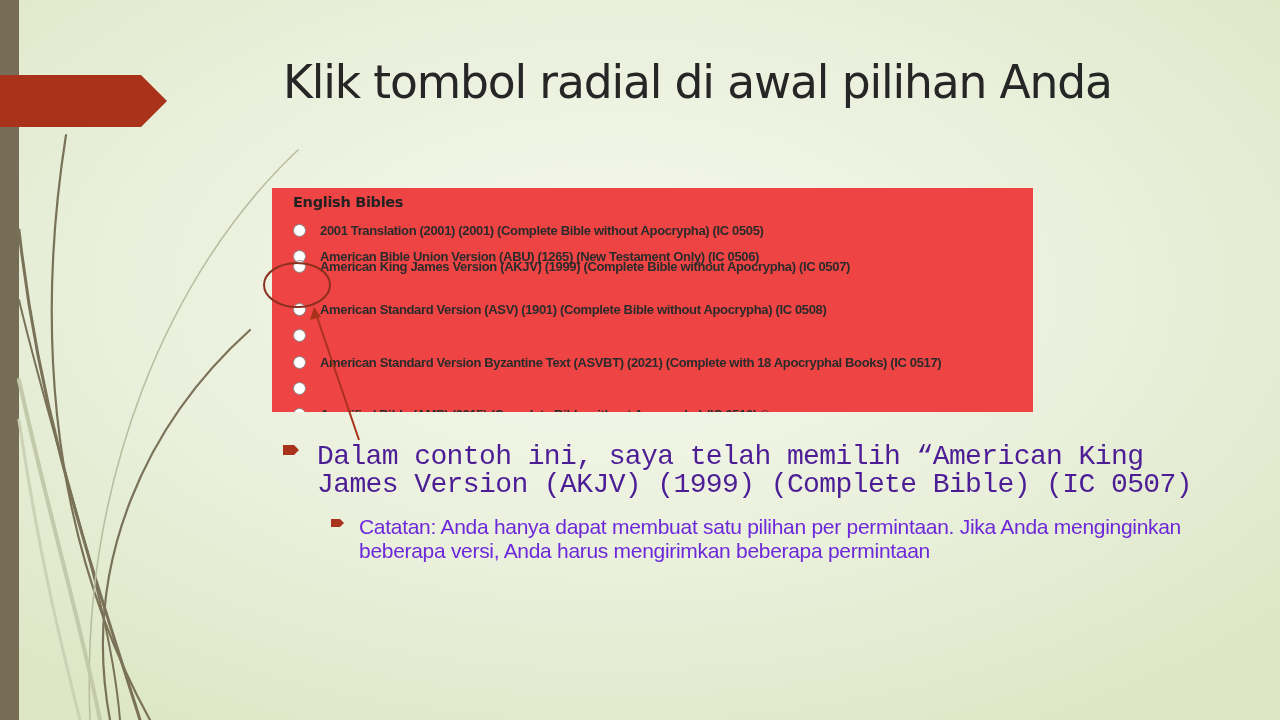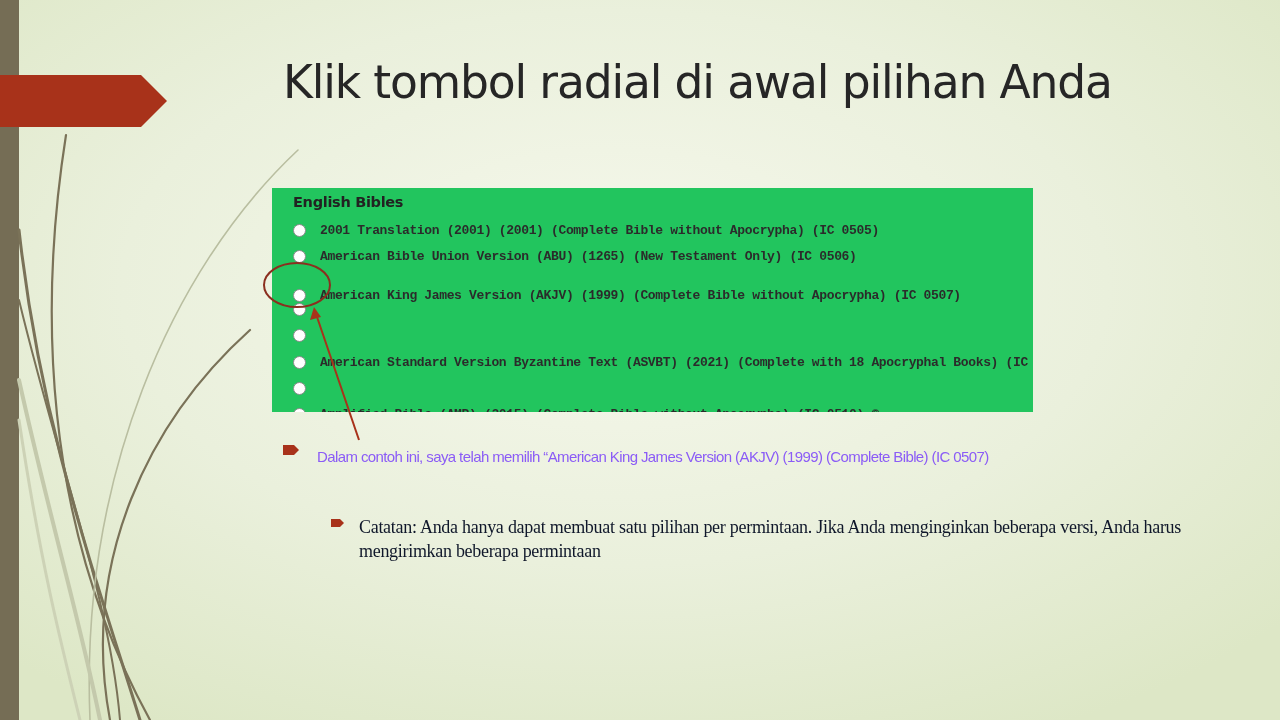--- a/index.html
+++ b/index.html
@@ -5,30 +5,30 @@
   html, body { margin:0; padding:0; }
   body { width:1280px; height:720px; overflow:hidden; position:relative;
     font-family:"Liberation Sans", sans-serif;
     background: radial-gradient(ellipse 70% 70% at 48% 40%, #f6f8ec 0%, #eaf0dc 55%, #dde7c6 100%);
   }
   .side-bar { position:absolute; left:0; top:0; width:19px; height:720px; background:#756d55; }
   .decor { position:absolute; left:0; top:0; width:1280px; height:720px; pointer-events:none; }
   .title-arrow { position:absolute; left:0; top:75px; }
   .slide-title { position:absolute; left:283px; top:54px; font-size:47px; color:#262626;
     font-family:"DejaVu Sans", sans-serif; font-weight:normal; letter-spacing:-1.2px; white-space:nowrap; transform:scaleX(0.97); transform-origin:left; }
-  .screenshot { position:absolute; left:272px; top:188px; width:761px; height:224px; background:#22c55e; overflow:hidden; }
+  .screenshot { position:absolute; left:272px; top:188px; width:761px; height:224px; background:#ef4444; overflow:hidden; }
   .panel-title { position:absolute; left:21px; top:6px; font-size:14.5px; font-weight:bold; color:#222; font-family:"DejaVu Sans", sans-serif; letter-spacing:-0.3px; }
   .option-row { position:absolute; left:21px; height:22px; display:flex; align-items:center; white-space:nowrap; }
   .radio { width:13px; height:13px; border:1.3px solid #8a8a8a; border-radius:50%; box-sizing:border-box; margin-right:14px; flex:0 0 auto; background:#fff; }
-  .opt-label { font-size:13px; font-weight:bold; color:#2b2b2b; font-family:Liberation Mono, monospace; letter-spacing:-0.35px; }
+  .opt-label { font-size:13px; font-weight:bold; color:#2b2b2b; font-family:Liberation Sans, sans-serif; letter-spacing:-0.35px; }
   .annotation { position:absolute; left:0; top:0; width:1280px; height:720px; pointer-events:none; }
   .bullet1 { position:absolute; left:283px; top:444px; }
-  .bullet-text-1 { position:absolute; left:317px; top:443px; width:880px; font-size:15px; line-height:28px; color:#8b5cf6; font-family:Liberation Sans, sans-serif; letter-spacing:-0.6px; }
+  .bullet-text-1 { position:absolute; left:317px; top:443px; width:880px; font-size:28px; line-height:28px; color:#4c1d95; font-family:Liberation Mono, monospace; letter-spacing:-0.6px; }
   .bullet2 { position:absolute; left:331px; top:518px; }
-  .bullet-text-2 { position:absolute; left:359px; top:515px; width:822px; font-size:18px; line-height:24px; color:#0f172a; font-family:Liberation Serif, serif; text-align:justify; letter-spacing:-0.3px; }
+  .bullet-text-2 { position:absolute; left:359px; top:515px; width:822px; font-size:21px; line-height:24px; color:#6d28d9; font-family:Liberation Sans, sans-serif; text-align:justify; letter-spacing:-0.3px; }
 </style>
 </head>
 <body>
 
 <div class="side-bar"></div>
 
 <svg class="decor" viewBox="0 0 1280 720">
   <g fill="none" stroke-linecap="round">
     <path d="M66 135 C 40 300, 40 520, 150 720" stroke="#7a7258" stroke-width="2.2"></path>
     <path d="M19 230 C 40 420, 90 560, 140 720" stroke="#7a7258" stroke-width="3"></path>
@@ -50,26 +50,27 @@
   <div class="panel-title">English Bibles</div>
 
   <div class="option-row" style="top:31px">
     <span class="radio"></span>
     <span class="opt-label">2001 Translation (2001) (2001) (Complete Bible without Apocrypha) (IC 0505)</span>
   </div>
   <div class="option-row" style="top:57px">
     <span class="radio"></span>
     <span class="opt-label">American Bible Union Version (ABU) (1265) (New Testament Only) (IC 0506)</span>
   </div>
-  <div class="option-row" style="top:96px">
+  <div class="option-row" style="top:67px">
     <span class="radio"></span>
     <span class="opt-label">American King James Version (AKJV) (1999) (Complete Bible without Apocrypha) (IC 0507)</span>
   </div>
   <div class="option-row" style="top:110px">
     <span class="radio"></span>
+    <span class="opt-label">American Standard Version (ASV) (1901) (Complete Bible without Apocrypha) (IC 0508)</span>
   </div>
   <div class="option-row" style="top:136px">
     <span class="radio"></span>
   </div>
   <div class="option-row" style="top:163px">
     <span class="radio"></span>
     <span class="opt-label">American Standard Version Byzantine Text (ASVBT) (2021) (Complete with 18 Apocryphal Books) (IC 0517)</span>
   </div>
   <div class="option-row" style="top:189px">
     <span class="radio"></span>

